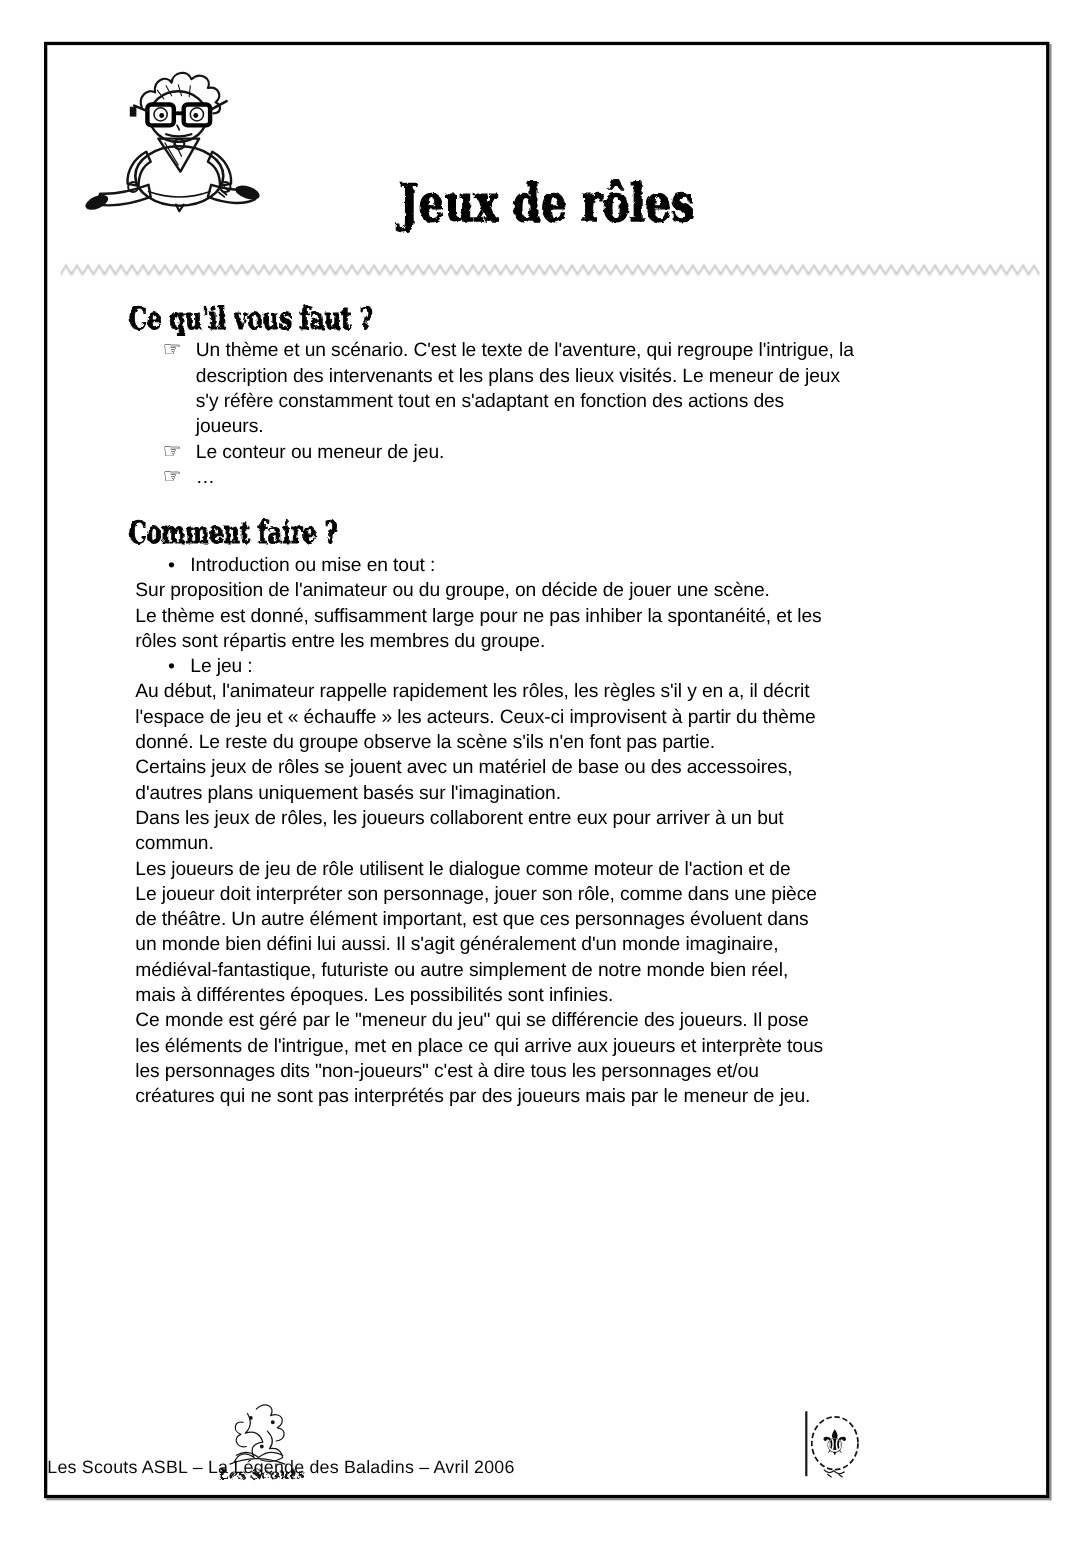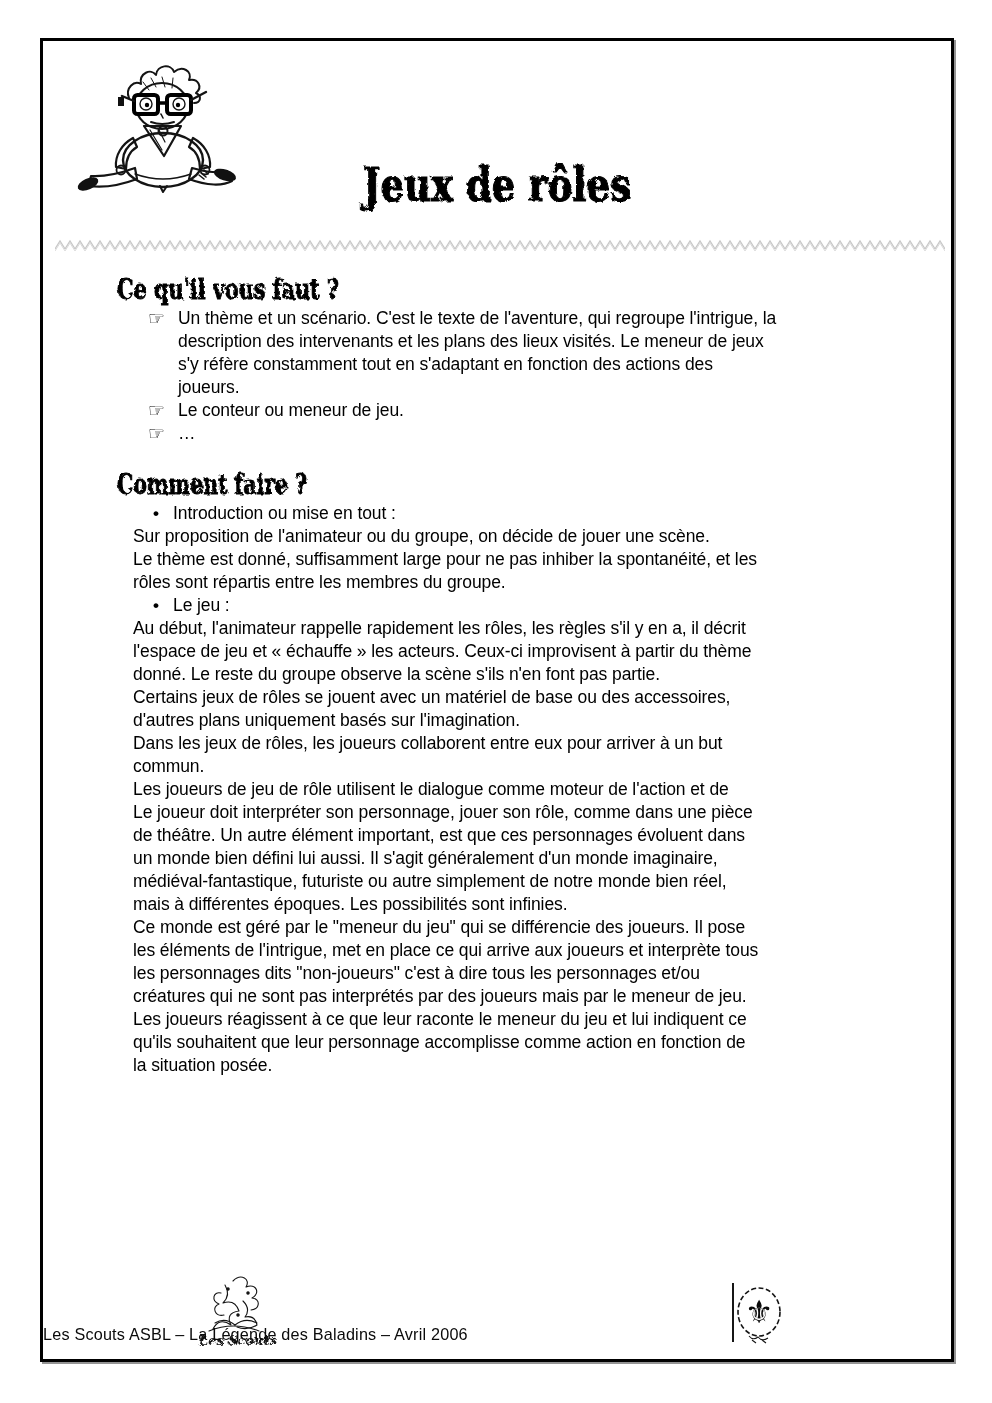--- a/index.html
+++ b/index.html
@@ -27,21 +27,21 @@
   .h2-gap{margin-top:27px;}
   .body-text{font-size:17.5px;line-height:23px;letter-spacing:-0.1px;}
   .body-text div{white-space:nowrap;}
   .hand-item{display:flex;align-items:flex-start;padding-left:33px;}
   .hand-glyph{
     flex:0 0 30px;width:30px;font-size:19px;line-height:23px;
     font-family:"DejaVu Sans",sans-serif;
   }
   .dot-item{display:flex;align-items:flex-start;padding-left:38px;}
   .dot-glyph{flex:0 0 20px;width:20px;font-size:17px;line-height:23px;font-weight:bold;}
-  .para{margin-left:18px;}
+  .para{margin-left:8px;}
   .scouts-logo{position:absolute;left:160px;top:1230px;}
   .footer-text{
     position:absolute;left:0;top:1284px;width:100%;text-align:left;
     font-size:16.2px;letter-spacing:0.2px;color:#0a0a0a;
   }
   .footer-divider{position:absolute;left:689px;top:1242px;width:2px;height:59px;background:#161616;}
   .fleur-svg{position:absolute;left:693px;top:1245px;}
   .sketch{stroke:#141414;fill:none;stroke-linecap:round;stroke-linejoin:round;}
   .defs-holder{position:absolute;width:0;height:0;}
 </style>
@@ -188,25 +188,20 @@
         <div>un monde bien défini lui aussi. Il s'agit généralement d'un monde imaginaire,</div>
         <div>médiéval-fantastique, futuriste ou autre simplement de notre monde bien réel,</div>
         <div>mais à différentes époques. Les possibilités sont infinies.</div>
       </div>
     <div class="para">
         <div>Ce monde est géré par le "meneur du jeu"  qui se différencie des joueurs. Il pose</div>
         <div>les éléments de l'intrigue, met en place ce qui arrive aux joueurs et interprète tous</div>
         <div>les personnages dits "non-joueurs" c'est à dire tous les personnages et/ou</div>
         <div>créatures qui ne sont pas interprétés par des joueurs mais par le meneur de jeu.</div>
       </div>
-    <div class="para">
-        <div>Les joueurs réagissent à ce que leur raconte le meneur du jeu et lui indiquent ce</div>
-        <div>qu'ils souhaitent que leur personnage accomplisse comme action en fonction de</div>
-        <div>la situation posée.</div>
-      </div>
   </div>
 
   <svg class="scouts-logo" width="70" height="82">
     <g class="sketch" stroke-width="1.1">
       <path d="M30,10 C38,2 48,8 43,16 C53,12 58,22 49,27 C58,28 57,38 48,39"></path>
       <path d="M18,22 C10,20 8,30 16,33 C8,36 12,46 21,44"></path>
       <path d="M22,14 q6,10 -2,18 q12,-4 16,8 q-14,2 -8,14 q-12,-8 -18,4"></path>
       <path d="M40,30 q8,8 2,16 q10,-2 12,8 q-10,6 -20,2"></path>
       <path d="M12,52 q10,-6 20,2 q10,-8 22,-2 m-48,8 q24,-10 50,0"></path>
       <circle cx="25" cy="18" r="1.2" fill="#141414"></circle>

